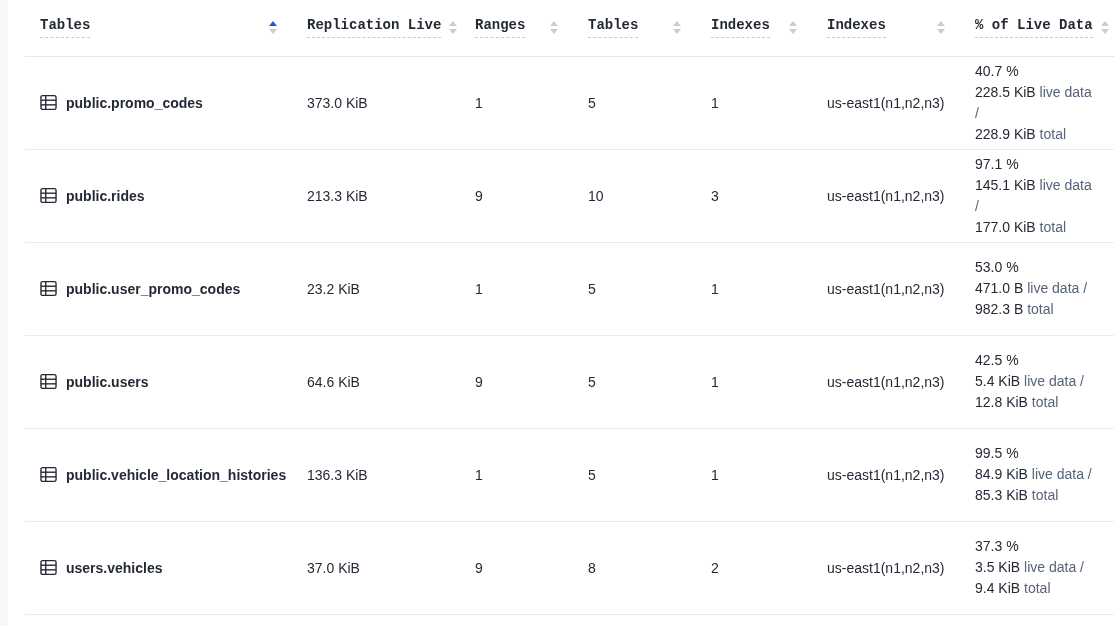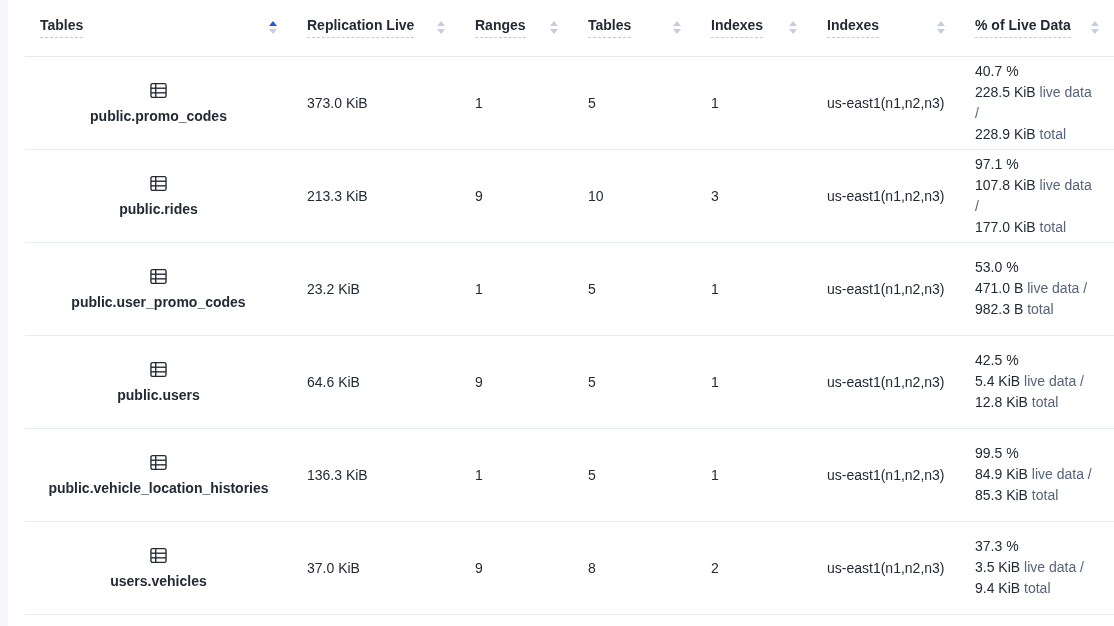--- a/index.html
+++ b/index.html
@@ -24,20 +24,21 @@
   }
   thead th {
     height: 56px;
     border-bottom: 1px solid #E2E8F0;
     vertical-align: middle;
     text-align: left;
     padding: 0 15px;
     font-size: 14px;
     font-weight: bold;
     color: #242A35;
+    font-family: Liberation Mono, monospace;
   }
   .th-inner {
     display: flex;
     align-items: center;
     justify-content: space-between;
   }
   .th-label {
     border-bottom: 1px dashed #C3CBD9;
     padding-bottom: 4px;
     white-space: nowrap;
@@ -74,21 +75,20 @@
     color: #242A35;
     text-align: left;
     white-space: nowrap;
   }
   .name-cell {
     display: flex;
     align-items: center;
     gap: 9px;
     font-weight: bold;
     cursor: pointer;
-    flex-direction: column;
   }
   .table-icon { flex: none; display: inline-flex; }
   .live-cell { line-height: 21px; white-space: normal; }
   .lite { color: #576379; }
 </style>
 </head>
 <body>
 
 <div class="page-strip"></div>
 
@@ -215,21 +215,21 @@
         </span>
       </td>
       <td>213.3 KiB</td>
       <td>9</td>
       <td>10</td>
       <td>3</td>
       <td>us-east1(n1,n2,n3)</td>
       <td>
         <div class="live-cell">
           <div>97.1 %</div>
-          <div><span>107.8 KiB</span> <span class="lite">live data /</span></div>
+          <div><span>145.1 KiB</span> <span class="lite">live data /</span></div>
           <div><span>177.0 KiB</span> <span class="lite">total</span></div>
         </div>
       </td>
     </tr>
 
     <tr>
       <td>
         <span class="name-cell">
           <span class="table-icon">
             <svg width="17" height="17" viewBox="0 0 16 16" fill="none" stroke="#242A35" stroke-width="1.3">

